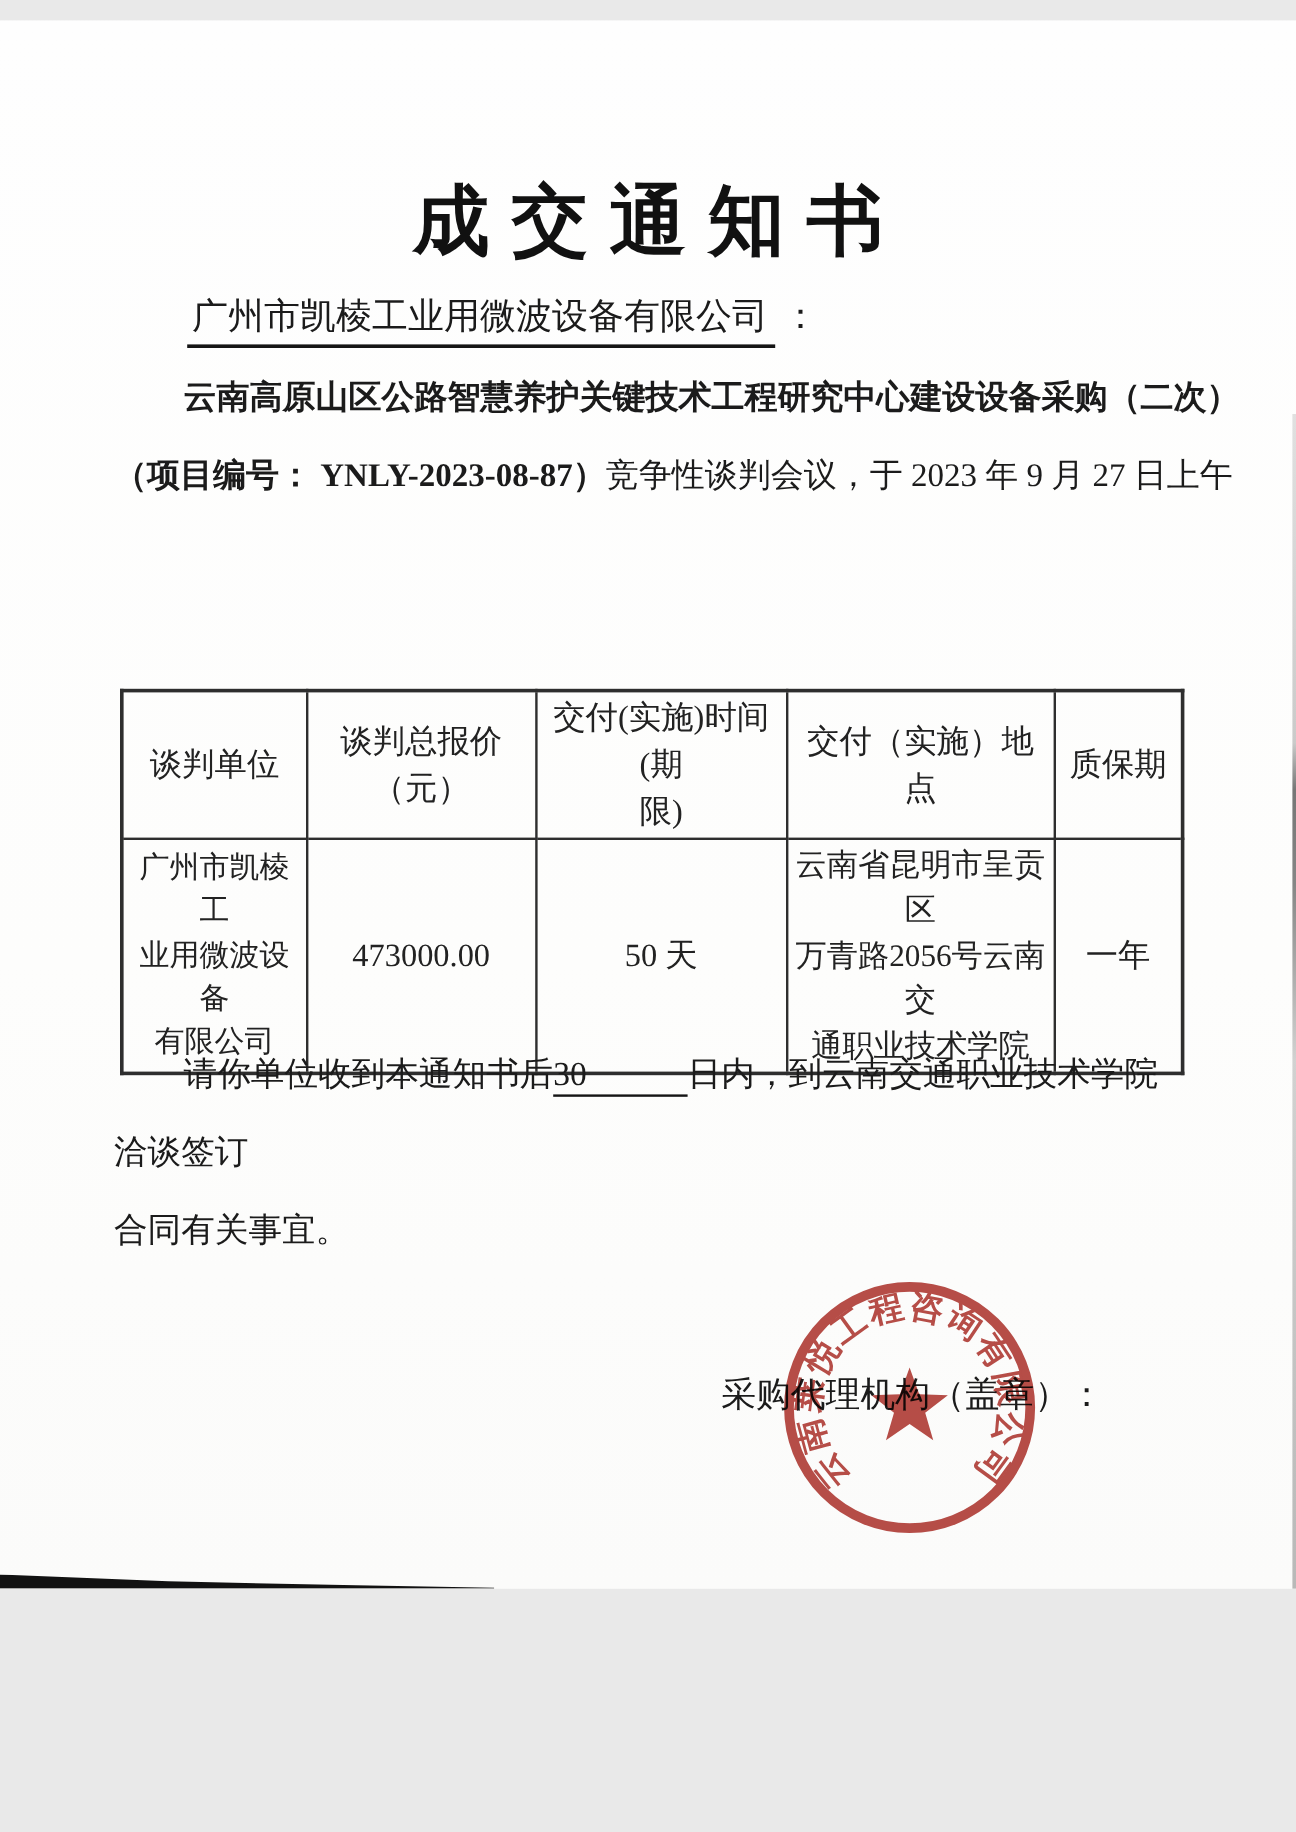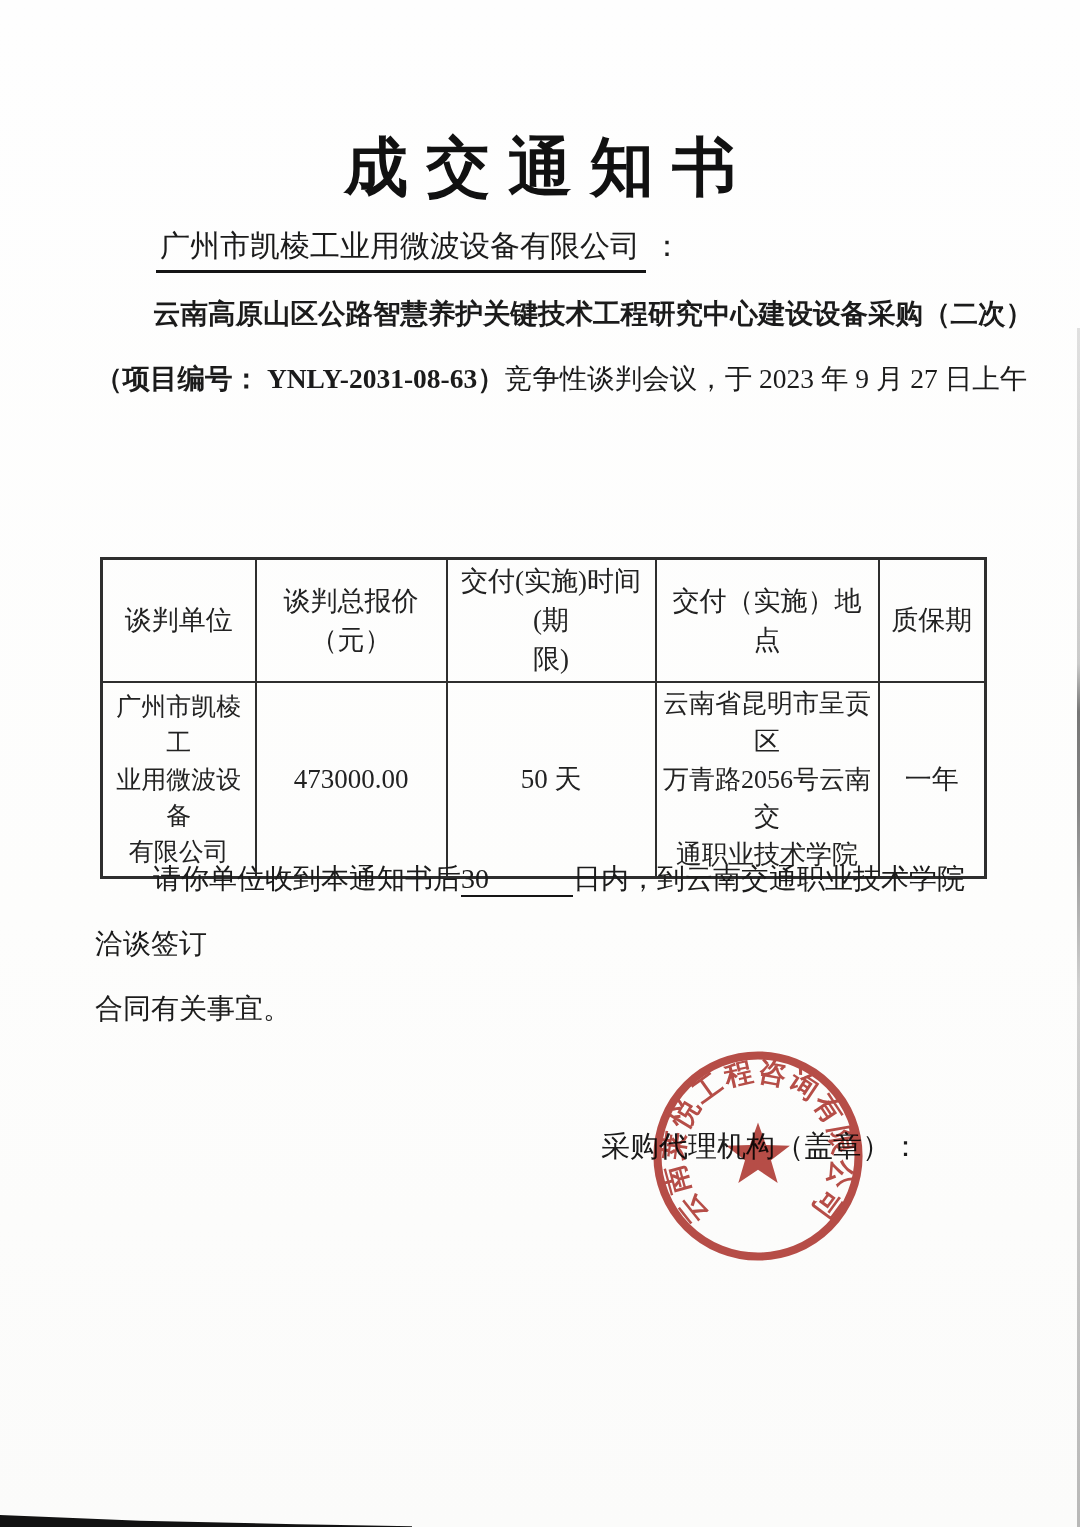--- a/index.html
+++ b/index.html
@@ -1,19 +1,19 @@
 <!DOCTYPE html>
 <html><head>
 <meta charset="utf-8">
 <style>
   html,body{margin:0;padding:0;background:#e9e9e9;}
   .page{
     position:relative;
-    width:1080px;height:1527px;
-    margin:0 auto;
+    width:1080px;height:1307px;
+    margin:17px auto;
     background:linear-gradient(180deg,#fefefe 0%,#fdfdfc 60%,#fbfbfa 100%);
     overflow:hidden;
     font-family:"Liberation Serif","DejaVu Serif",serif;
     color:#1b1b1b;
   }
   .doc-title{
     position:absolute;top:124px;left:0;width:100%;
     text-align:center;
     font-size:64px;font-weight:bold;
     letter-spacing:18px;text-indent:18px;
@@ -101,21 +101,21 @@
 <div class="page">
 
   <h1 class="doc-title">成交通知书</h1>
 
   <div class="addressee">
     <span class="addr-name">广州市凯棱工业用微波设备有限公司</span><span class="addr-colon">：</span>
   </div>
 
   <div class="body-text">
     <div class="ln indent bold">云南高原山区公路智慧养护关键技术工程研究中心建设设备采购（二次）</div>
-    <div class="ln"><span class="bold">（项目编号： YNLY-2031-08-63）</span><span>竞争性谈判会议，于 2023 年 9 月 27 日上午</span></div>
+    <div class="ln"><span class="bold">（项目编号： YNLY-2023-08-87）</span><span>竞争性谈判会议，于 2023 年 9 月 27 日上午</span></div>
   </div>
 
   <table class="deal">
     <colgroup>
       <col style="width:154px">
       <col style="width:191px">
       <col style="width:209px">
       <col style="width:223px">
       <col style="width:107px">
     </colgroup>

